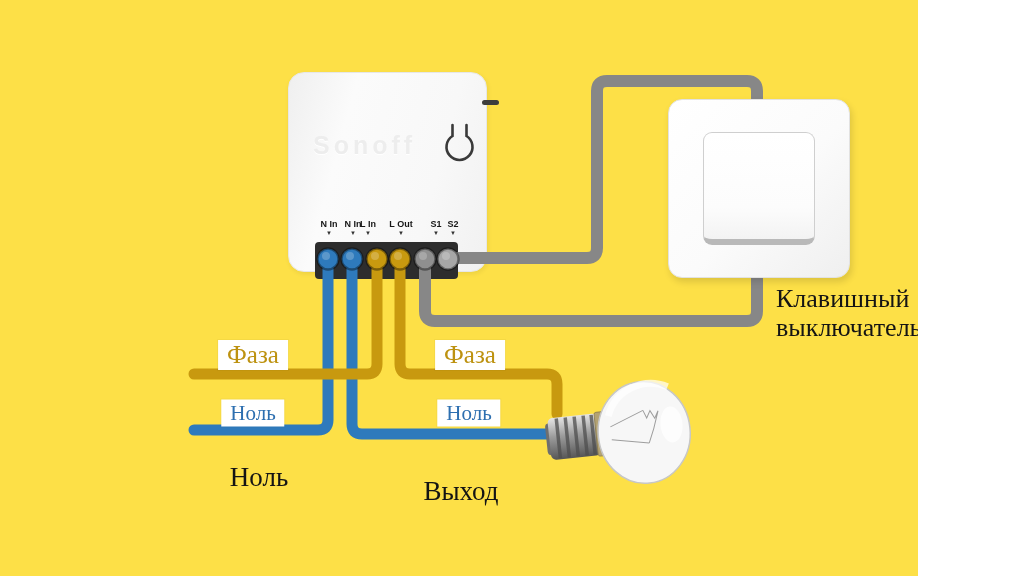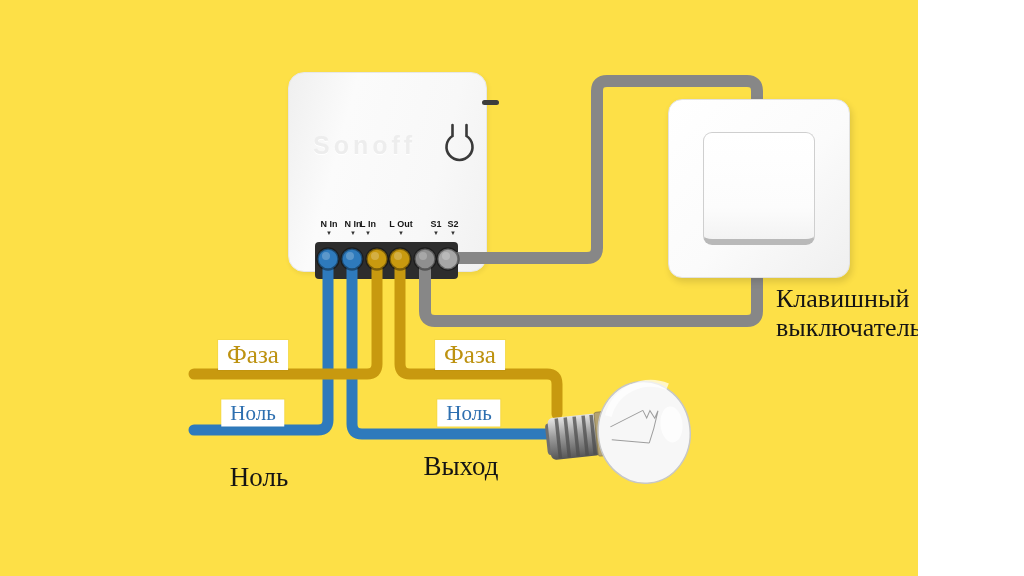--- a/index.html
+++ b/index.html
@@ -157,20 +157,20 @@
   <div class="wall-switch">
     <div class="rocker"></div>
   </div>
 
   <div class="wlabel phase-text" style="left:253px;top:355px">Фаза</div>
   <div class="wlabel phase-text" style="left:470px;top:355px">Фаза</div>
   <div class="wlabel neutral-text" style="left:253px;top:413px">Ноль</div>
   <div class="wlabel neutral-text" style="left:469px;top:413px">Ноль</div>
 
   <div class="big-label" style="left:259px;top:477px">Ноль</div>
-  <div class="big-label" style="left:461px;top:466px">Выход</div>
+  <div class="big-label" style="left:461px;top:491px">Выход</div>
 
   <div class="switch-caption">
     <div>Клавишный</div>
     <div>выключатель</div>
   </div>
 
 </div>
 
 </body></html>

